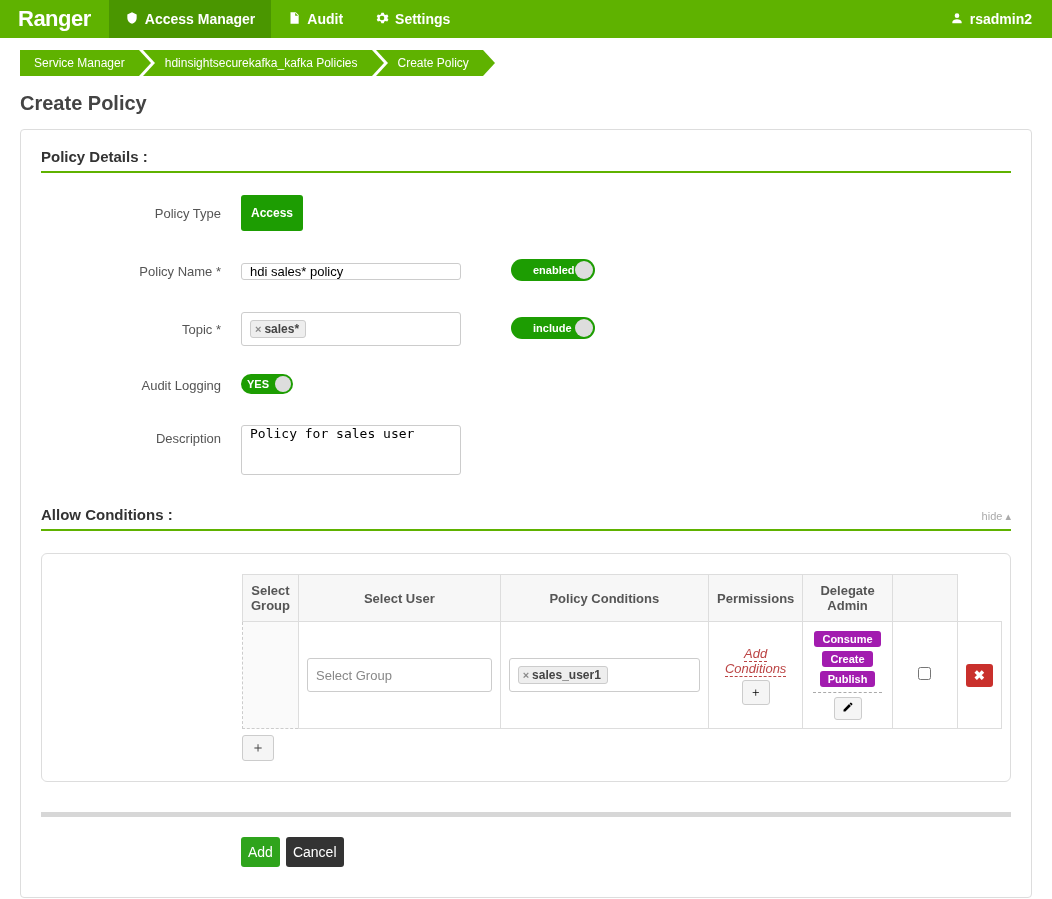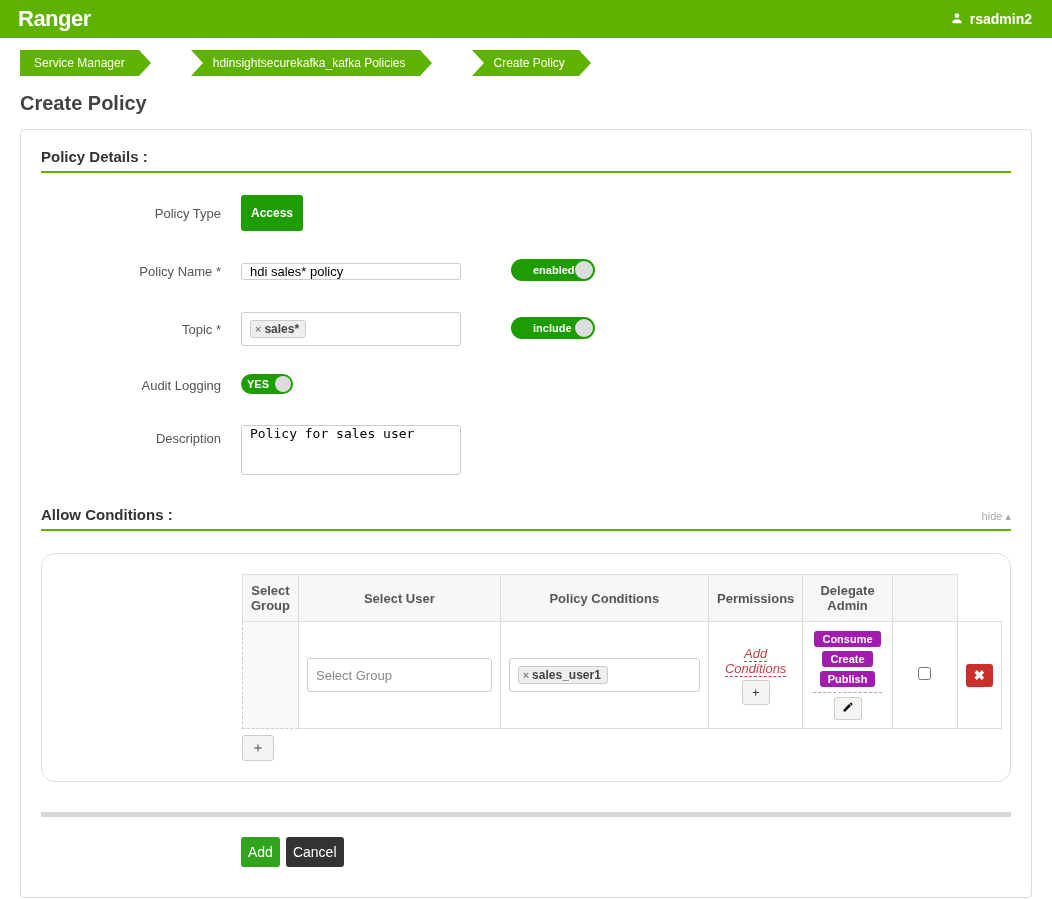--- a/index.html
+++ b/index.html
@@ -9,21 +9,21 @@
 .topnav { background: #5fb200; display: flex; align-items: center; height: 38px; }
 .brand { color: #fff; font-size: 22px; font-weight: bold; padding: 0 18px; letter-spacing: -0.5px; }
 .navlinks { display: flex; height: 100%; }
 .navlinks a { display: flex; align-items: center; color: #fff; text-decoration: none; font-size: 14px; font-weight: bold; padding: 0 16px; height: 100%; gap: 6px; }
 .navlinks a.active { background: #4a9600; }
 .topnav-spacer { flex: 1; }
 .userbox { color: #fff; font-weight: bold; font-size: 14px; display: flex; align-items: center; gap: 6px; padding: 0 20px; }
 .icon { display: inline-block; }
 
 
-.crumbs { display: flex; margin: 12px 20px 16px 20px; gap: 48px; }
+.crumbs { display: flex; margin: 12px 20px 16px 20px; }
 .crumb { position: relative; background: #5fb200; color: #fff; height: 26px; line-height: 26px; padding: 0 14px 0 22px; font-size: 12px; margin-right: 4px; cursor: pointer; }
 .crumb:first-child { padding-left: 14px; }
 .crumb::after { content: ""; position: absolute; right: -12px; top: 0; border-top: 13px solid transparent; border-bottom: 13px solid transparent; border-left: 12px solid #5fb200; z-index: 2; }
 .crumb::before { content: ""; position: absolute; left: 0; top: 0; border-top: 13px solid transparent; border-bottom: 13px solid transparent; border-left: 12px solid #fff; }
 .crumb:first-child::before { display: none; }
 
 .page { padding: 0 20px 20px 20px; }
 h1.page-title { color: #444; font-size: 20px; font-weight: bold; margin-bottom: 14px; }
 
 .panel { border: 1px solid #ddd; border-radius: 4px; padding: 18px 20px 30px 20px; }
@@ -51,21 +51,21 @@
 .toggle.green { background: #1d9d02; }
 .toggle .knob { position: absolute; width: 18px; height: 18px; background: #ddd; border-radius: 50%; top: 2px; }
 .toggle .txt { position: absolute; }
 .toggle.on .knob { right: 2px; }
 .toggle.on .txt { left: 22px; }
 .toggle.small { width: 52px; height: 20px; line-height: 20px; }
 .toggle.small .knob { width: 16px; height: 16px; }
 .toggle.small.on .knob { right: 2px; }
 
 
-.cond-wrap { border: 1px solid #ddd; border-radius: 14px; padding: 20px 0 20px 200px; }
+.cond-wrap { border: 1px solid #ddd; border-radius: 6px; padding: 20px 0 20px 200px; }
 table.cond { border-collapse: collapse; width: 100%; max-width: 760px; }
 table.cond th, table.cond td { border: 1px solid #ddd; padding: 8px; text-align: center; font-size: 13px; }
 table.cond th { background: #f7f7f7; color: #555; font-weight: bold; }
 table.cond td { vertical-align: middle; }
 .drag-handle { width: 10px; border: 1px dashed #ccc !important; background: #fafafa; }
 .seltag { width: 220px; }
 .addcond-link { color: #b44; font-style: italic; border-bottom: 1px dashed #b44; cursor: pointer; font-size: 13px; }
 .perm-tag { background: #a21caf; color: #fff; padding: 2px 8px; border-radius: 3px; font-size: 11px; font-weight: bold; display: inline-block; margin: 1px; }
 .perm-stack { border-bottom: 1px dashed #aaa; padding-bottom: 4px; display: inline-flex; flex-direction: column; gap: 2px; align-items: center; }
 .iconbtn { border: 1px solid #ccc; background: #f5f5f5; border-radius: 3px; padding: 3px 7px; cursor: pointer; font-size: 12px; display: inline-flex; align-items: center; justify-content: center; margin-top: 4px; }
@@ -77,20 +77,46 @@
 .btn-primary { background: #2fa41c; color: #fff; }
 .btn-dark { background: #333; color: #fff; }
 
 svg.ico { width: 14px; height: 14px; fill: currentColor; }
 </style>
 </head>
 <body>
 
 <div class="topnav">
   <div class="brand">Ranger</div>
+  <div class="navlinks">
+    <a href="#" class="active">
+      <span class="icon">
+        <svg class="ico" viewBox="0 0 24 24">
+            <path d="M12 2l8 4v6c0 5-3.5 9-8 10-4.5-1-8-5-8-10V6l8-4z"></path>
+          </svg>
+      </span>
+      <span>Access Manager</span>
+    </a>
+    <a href="#">
+      <span class="icon">
+        <svg class="ico" viewBox="0 0 24 24">
+            <path d="M6 2h9l5 5v15H6V2zm8 1v5h5"></path>
+          </svg>
+      </span>
+      <span>Audit</span>
+    </a>
+    <a href="#">
+      <span class="icon">
+        <svg class="ico" viewBox="0 0 24 24">
+            <path d="M12 8a4 4 0 100 8 4 4 0 000-8zm9 4l2 3-2 3-3-1a8 8 0 01-2 1l-1 3h-4l-1-3a8 8 0 01-2-1l-3 1-2-3 2-3-2-3 2-3 3 1a8 8 0 012-1l1-3h4l1 3a8 8 0 012 1l3-1 2 3-2 3z"></path>
+          </svg>
+      </span>
+      <span>Settings</span>
+    </a>
+  </div>
   <div class="topnav-spacer"></div>
   <div class="userbox">
     <span class="icon">
       <svg class="ico" viewBox="0 0 24 24">
           <path d="M12 12a4 4 0 100-8 4 4 0 000 8zm0 2c-4 0-8 2-8 5v2h16v-2c0-3-4-5-8-5z"></path>
         </svg>
     </span>
     <span>rsadmin2</span>
   </div>
 </div>

